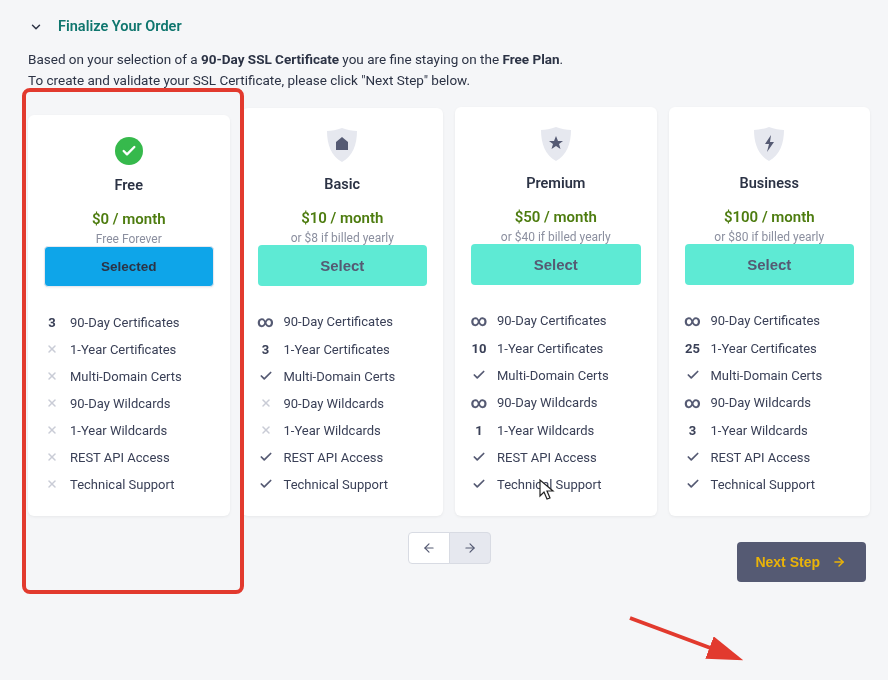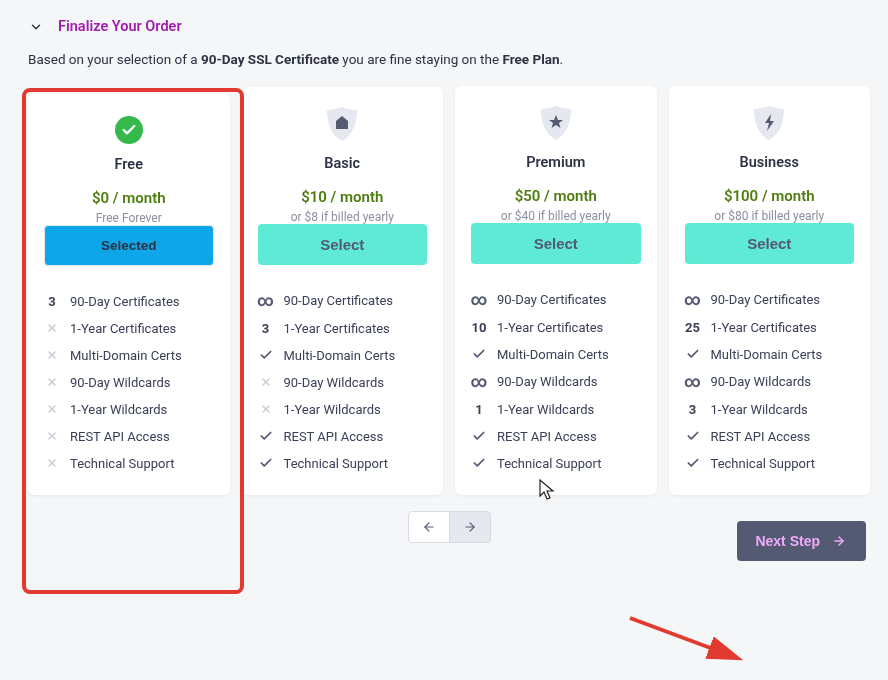--- a/index.html
+++ b/index.html
@@ -28,21 +28,21 @@
     align-items: center;
     justify-content: center;
     width: 16px;
     height: 16px;
     color: #2c3345;
     transform: rotate(0deg);
   }
   .section-title {
     font-weight: 600;
     font-size: 14.5px;
-    color: #a21caf;
+    color: #0f766e;
   }
   .intro {
     font-size: 13.5px;
     color: #2c3345;
     line-height: 1.55;
     margin-bottom: 16px;
   }
   .intro strong { font-weight: 700; }
   .cards {
     display: flex;
@@ -175,21 +175,21 @@
     color: #555a73;
     cursor: pointer;
   }
   .pager button:first-child { border-radius: 4px 0 0 4px; }
   .pager button:last-child { border-radius: 0 4px 4px 0; background:#e6e8ef; margin-left:-1px; }
   .next-step {
     position: absolute;
     right: 22px;
     bottom: 0px;
     background: #555a73;
-    color: #f0abfc;
+    color: #eab308;
     border: none;
     border-radius: 4px;
     padding: 12px 18px;
     font-size: 14px;
     font-weight: 600;
     display: inline-flex;
     align-items: center;
     gap: 10px;
     cursor: pointer;
   }
@@ -212,20 +212,21 @@
     <span class="chev">
       <svg width="14" height="14" viewBox="0 0 24 24" fill="none" stroke="currentColor" stroke-width="2.5" stroke-linecap="round" stroke-linejoin="round">
           <polyline points="6 9 12 15 18 9"></polyline>
         </svg>
     </span>
     <span class="section-title">Finalize Your Order</span>
   </div>
 
   <div class="intro">
     <span>Based on your selection of a </span><strong>90-Day SSL Certificate</strong><span> you are fine staying on the </span><strong>Free Plan</strong><span>.</span><br>
+    <span>To create and validate your SSL Certificate, please click "Next Step" below.</span>
   </div>
 
   <div class="cards" id="cards">
       <div class="card">
         <div class="plan-icon green">
           <svg width="16" height="16" viewBox="0 0 24 24" fill="none" stroke="currentColor" stroke-width="3.5" stroke-linecap="round" stroke-linejoin="round">
             <polyline points="20 6 9 17 4 12"></polyline>
           </svg>
         </div>
         <div class="plan-name">Free</div>

